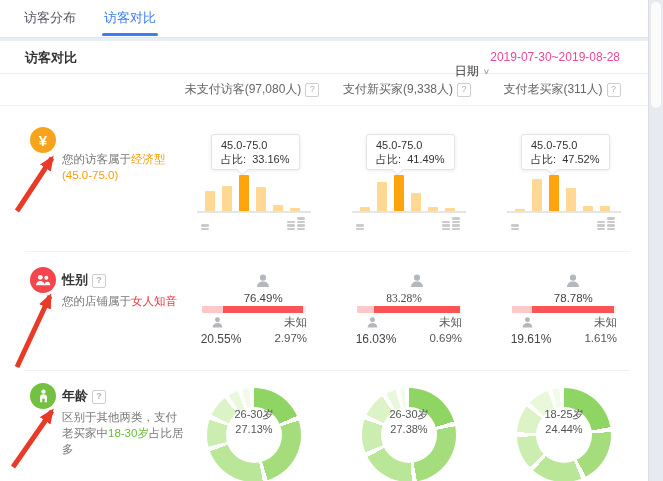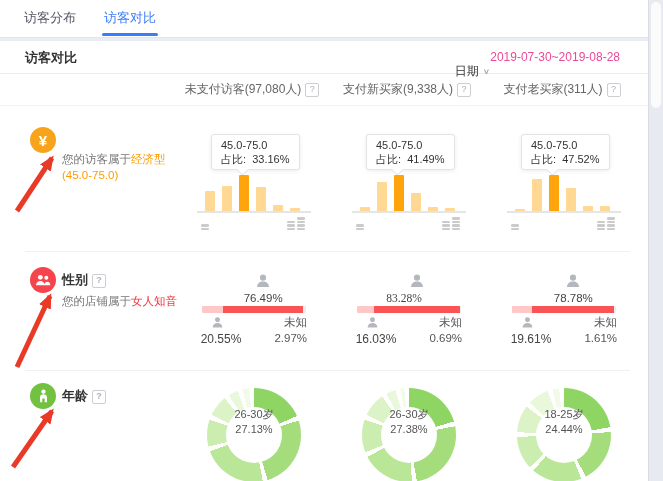--- a/index.html
+++ b/index.html
@@ -270,20 +270,23 @@
   <div class="section sec-3">
     <div class="sec-icon">
       <svg width="13" height="14" viewBox="0 0 20 22">
           <circle class="bust-white" cx="10" cy="4.2" r="3.4"></circle>
           <path class="bust-white" d="M4.5 21V13c0-2.8 2.4-4.6 5.5-4.6s5.5 1.8 5.5 4.6v8h-3.6v-6h-3.8v6z"></path>
         </svg>
     </div>
     <div class="sec-title">
       <span>年龄</span><span class="qbox">?</span>
     </div>
+    <div class="sec-note">
+      <span>区别于其他两类，支付老买家中</span><span class="hl-green">18-30岁</span><span>占比居多</span>
+    </div>
 
     <div class="chart-col ccol-1">
       <div class="donut" style="background: conic-gradient(rgb(143, 213, 99) 0deg, rgb(143, 213, 99) 66deg, rgb(255, 255, 255) 66deg, rgb(255, 255, 255) 72deg, rgb(165, 221, 125) 72deg, rgb(165, 221, 125) 163.2deg, rgb(255, 255, 255) 163.2deg, rgb(255, 255, 255) 169.2deg, rgb(185, 230, 151) 169.2deg, rgb(185, 230, 151) 249.6deg, rgb(255, 255, 255) 249.6deg, rgb(255, 255, 255) 255.6deg, rgb(203, 237, 176) 255.6deg, rgb(203, 237, 176) 289.2deg, rgb(255, 255, 255) 289.2deg, rgb(255, 255, 255) 295.2deg, rgb(220, 243, 200) 295.2deg, rgb(220, 243, 200) 321.6deg, rgb(255, 255, 255) 321.6deg, rgb(255, 255, 255) 327.6deg, rgb(233, 248, 218) 327.6deg, rgb(233, 248, 218) 339.6deg, rgb(255, 255, 255) 339.6deg, rgb(255, 255, 255) 345.6deg, rgb(242, 251, 233) 345.6deg, rgb(242, 251, 233) 354deg, rgb(255, 255, 255) 354deg, rgb(255, 255, 255) 360deg, rgb(255, 255, 255) 360deg, rgb(255, 255, 255) 360deg);">
         <div class="donut-hole">
           <div class="donut-label">26-30岁</div>
           <div class="donut-value">27.13%</div>
         </div>
       </div>
     </div>
     <div class="chart-col ccol-2">

